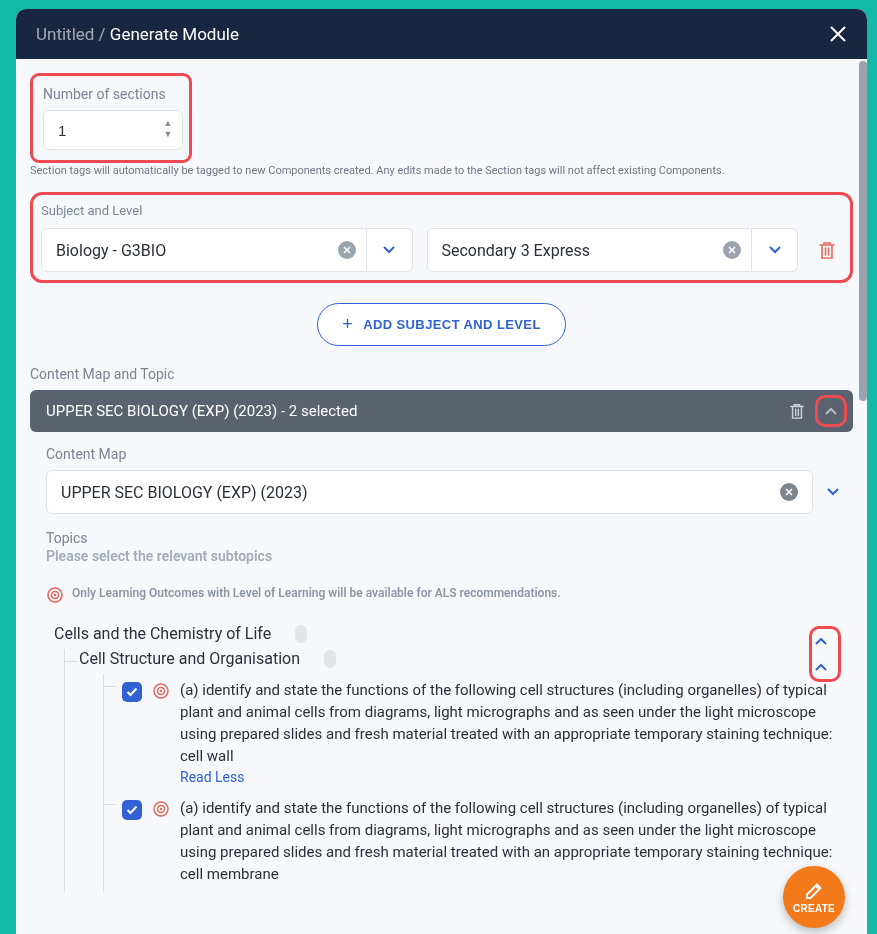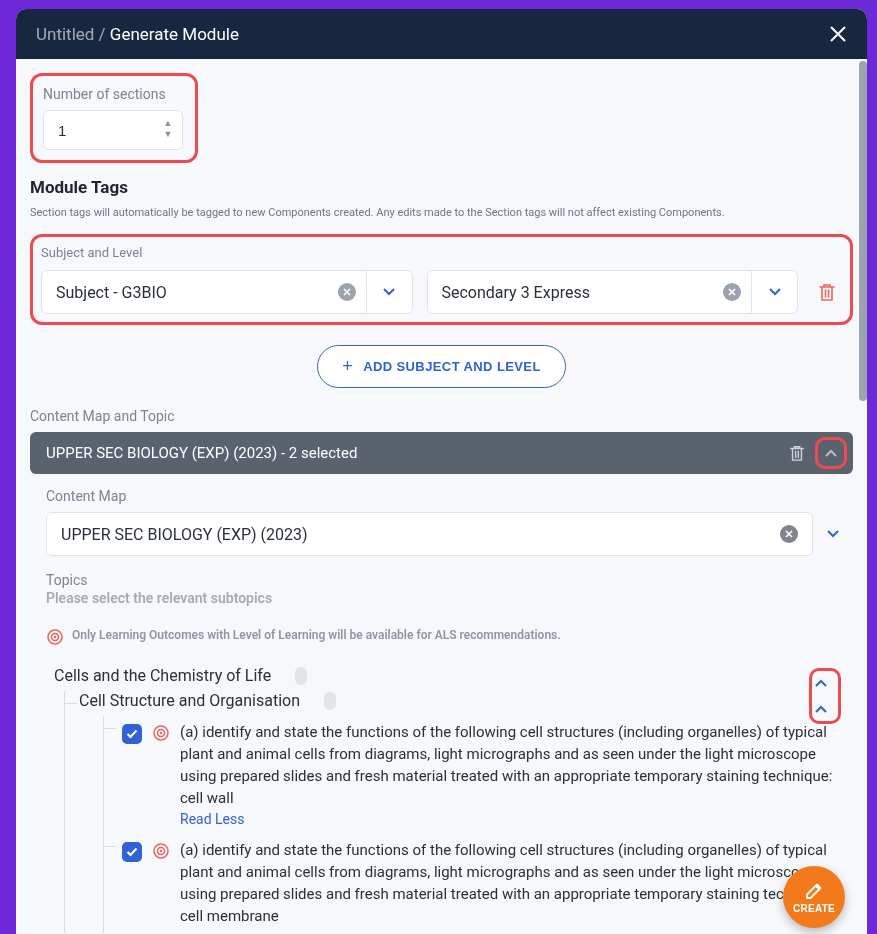--- a/index.html
+++ b/index.html
@@ -1,17 +1,17 @@
 <!DOCTYPE html>
 <html><head>
 <meta charset="utf-8">
 <style>
   * { box-sizing: border-box; margin: 0; padding: 0; }
   html, body { width: 877px; height: 934px; font-family: -apple-system, BlinkMacSystemFont, "Segoe UI", Roboto, sans-serif; background: #d0d0d0; overflow: hidden; }
-  .backdrop { position: relative; width: 100%; height: 100%; background: #6d28d9; }
+  .backdrop { position: relative; width: 100%; height: 100%; background: #14b8a6; }
   .modal { position: absolute; top: 9px; left: 16px; right: 10px; bottom: 0; background: #f6f8fb; border-radius: 10px 10px 0 0; overflow: hidden; display: flex; flex-direction: column; }
   .scrollbar { position: absolute; right: 0; top: 52px; width: 8px; height: 340px; background: #9aa3ae; border-radius: 4px; }
   .header { background: #17273f; height: 50px; display: flex; align-items: center; padding: 0 20px; justify-content: space-between; }
   .header-title { color: #fff; font-size: 17px; font-weight: 400; }
   .header-title .muted { color: rgba(255,255,255,.6); }
   .close-btn { color: #fff; font-size: 20px; cursor: pointer; background: none; border: none; line-height: 1; }
   .body { padding: 14px 14px 60px 14px; overflow-y: auto; flex: 1; position: relative; }
   .field-label { color: #7b8493; font-size: 14px; margin-bottom: 8px; }
   .num-wrap { display: inline-block; position: relative; }
   .num-input { width: 140px; height: 40px; border: 1px solid #dfe3e8; border-radius: 6px; padding: 0 34px 0 14px; font-size: 15px; background: #fff; color: #2a303a; }
@@ -78,40 +78,39 @@
       </div>
       <button class="close-btn">
         <svg width="18" height="18" viewBox="0 0 18 18">
             <path d="M2 2 L16 16 M16 2 L2 16" stroke="#fff" stroke-width="2" fill="none"></path>
           </svg>
       </button>
     </div>
 
     <div class="body">
 
-      <div class="hl-red" style="display:inline-block; padding:10px 12px 10px 10px;">
+      <div class="hl-red" style="display:inline-block; padding:10px 6px 10px 10px;border-radius:9px;">
         <div class="field-label">Number of sections</div>
         <div class="num-wrap">
           <input class="num-input" value="1" style="">
           <div class="num-steppers">
             <button class="stepper">▲</button>
             <button class="stepper">▼</button>
           </div>
         </div>
       </div>
 
-      <div class="section-title">Module Tags</div>
       <div class="help-text">Section tags will automatically be tagged to new Components created. Any edits made to the Section tags will not affect existing Components.</div>
 
       <div class="hl-red">
         <div class="subject-label">Subject and Level</div>
         <div class="subject-row">
           <div class="combo">
             <div class="combo-main">
-              <span class="combo-text">Subject - G3BIO</span>
+              <span class="combo-text">Biology - G3BIO</span>
               <button class="combo-clear">
                 <svg width="8" height="8" viewBox="0 0 8 8">
                     <path d="M1 1 L7 7 M7 1 L1 7" stroke="#fff" stroke-width="1.6"></path>
                   </svg>
               </button>
             </div>
             <div class="combo-drop">
               <svg class="chev" width="14" height="10" viewBox="0 0 14 10">
                   <path d="M2 2 L7 7 L12 2" stroke="#3062d4" stroke-width="2" fill="none"></path>
                 </svg>

